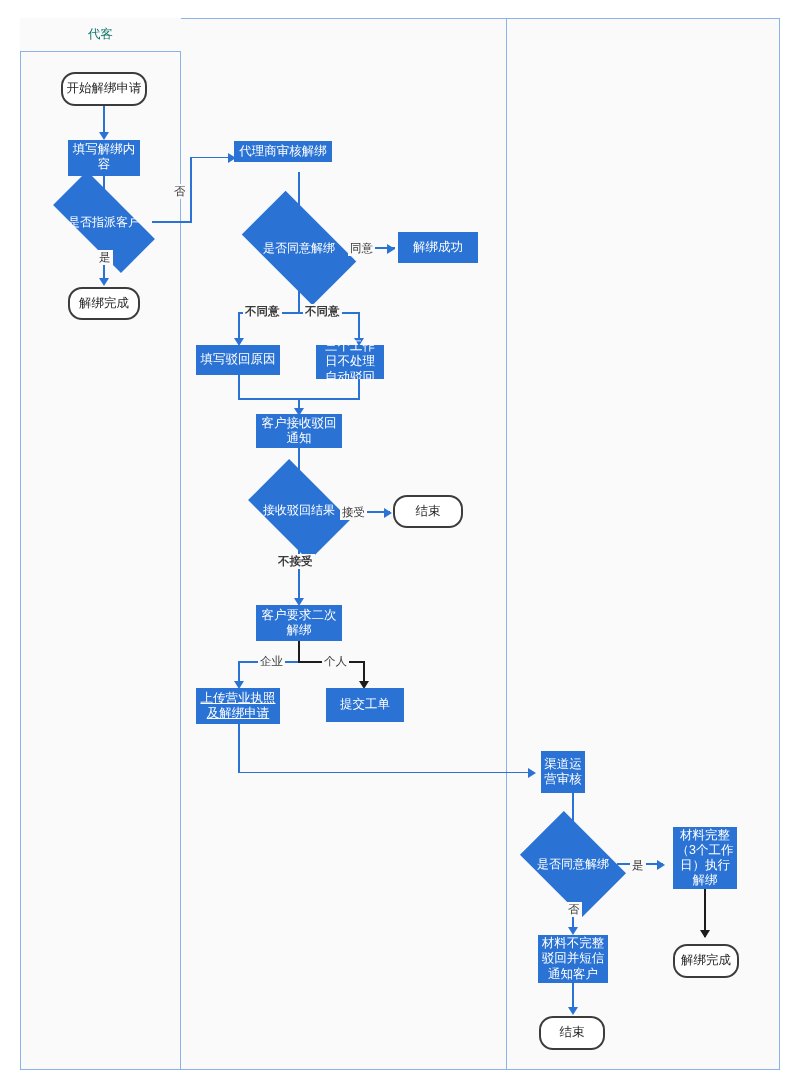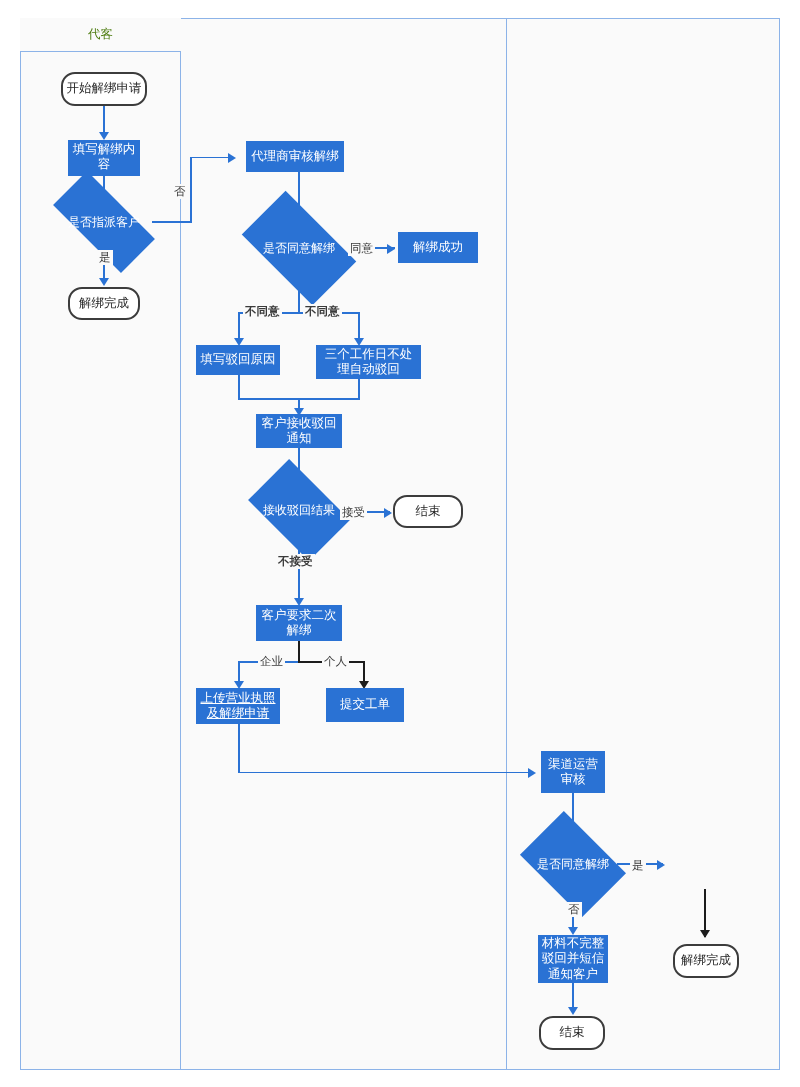--- a/index.html
+++ b/index.html
@@ -4,21 +4,21 @@
 <style>
   html,body{margin:0;padding:0;background:#ffffff;}
   body{font-family:"Liberation Sans","DejaVu Sans",sans-serif;}
   #canvas{position:relative;width:800px;height:1087px;background:#ffffff;overflow:hidden;}
 
   
   .lane-frame{position:absolute;left:20px;top:18px;width:760px;height:1052px;
     border:1px solid #8cb3e8;background:#fafafa;box-sizing:border-box;}
   .lane-header{position:absolute;top:18px;height:34px;box-sizing:border-box;
     border-bottom:1px solid #8cb3e8;display:flex;align-items:center;justify-content:center;
-    color:#4d7c0f;font-size:12.5px;background:#fafafa;}
+    color:#0f766e;font-size:12.5px;background:#fafafa;}
   .lane-div{position:absolute;top:18px;width:1px;height:1052px;background:#8cb3e8;}
 
   .node{position:absolute;box-sizing:border-box;display:flex;align-items:center;
     justify-content:center;text-align:center;line-height:1.22;}
 
   .proc{background:#2a72d4;color:#ffffff;font-size:12.5px;padding:2px 3px;}
 
   .term{background:#ffffff;color:#262626;border:2px solid #3c3c3c;border-radius:14px;
     font-size:12.5px;}
 
@@ -83,21 +83,21 @@
   <div class="elabel" style="left:172px;top:184px;">否</div>
 
   <div class="ln lv" style="left:103.2px;top:246px;height:36px;"></div>
   <div class="arw down" style="left:99px;top:278px;"></div>
   <div class="elabel" style="left:97px;top:250px;">是</div>
 
   <div class="node term" style="left:68px;top:287px;width:72px;height:33px;">
     <span>解绑完成</span>
   </div>
 
-  <div class="node proc" style="left:246px;top:141px;width:98px;height:31px;text-align:right;">
+  <div class="node proc" style="left:234px;top:141px;width:98px;height:21px;text-align:right;">
     <span>代理商审核解绑</span>
   </div>
 
   <div class="ln lv" style="left:298.4px;top:172px;height:45px;"></div>
   <div class="arw down" style="left:294px;top:213px;"></div>
 
   <div class="node diamond" style="left:249px;top:217px;width:100px;height:62px;">
     <div class="dshape"></div>
     <span class="dtxt">是否同意解绑</span>
   </div>
@@ -116,21 +116,21 @@
   <div class="arw down" style="left:233.8px;top:338px;"></div>
   <div class="ln lv" style="left:358.4px;top:312px;height:30px;"></div>
   <div class="arw down" style="left:354px;top:338px;"></div>
   <div class="elabel b" style="left:243px;top:304px;">不同意</div>
   <div class="elabel b" style="left:303px;top:304px;">不同意</div>
 
   <div class="node proc" style="left:196px;top:345px;width:84px;height:30px;">
     <span>填写驳回原因</span>
   </div>
 
-  <div class="node proc" style="left:316px;top:345px;width:105px;height:34px;">
+  <div class="node proc" style="left:316px;top:345px;width:68px;height:34px;">
     <span>三个工作日不处理自动驳回</span>
   </div>
 
   <div class="ln lv" style="left:238px;top:375px;height:24px;"></div>
   <div class="ln lv" style="left:358.4px;top:379px;height:20px;"></div>
   <div class="ln lh" style="left:238px;top:398px;width:122px;"></div>
   <div class="ln lv" style="left:298.4px;top:398px;height:14px;"></div>
   <div class="arw down" style="left:294px;top:408px;"></div>
 
   <div class="node proc" style="left:256px;top:414px;width:86px;height:34px;">
@@ -176,36 +176,39 @@
   </div>
 
   <div class="node proc" style="left:326px;top:688px;width:78px;height:34px;">
     <span>提交工单</span>
   </div>
 
   <div class="ln lv" style="left:238px;top:724px;height:49px;"></div>
   <div class="ln lh" style="left:238px;top:771.6px;width:296px;"></div>
   <div class="arw right" style="left:528px;top:768px;"></div>
 
-  <div class="node proc" style="left:541px;top:751px;width:64px;height:42px;">
+  <div class="node proc" style="left:541px;top:751px;width:44px;height:42px;">
     <span>渠道运营审核</span>
   </div>
 
   <div class="ln lv" style="left:572.4px;top:793px;height:36px;"></div>
   <div class="arw down" style="left:568px;top:825px;"></div>
 
   <div class="node diamond" style="left:529px;top:833px;width:88px;height:62px;">
     <div class="dshape"></div>
     <span class="dtxt">是否同意解绑</span>
   </div>
 
   <div class="ln lh" style="left:617px;top:863.4px;width:46px;"></div>
   <div class="arw right" style="left:657px;top:860px;"></div>
   <div class="elabel" style="left:630px;top:858px;">是</div>
 
+  <div class="node proc" style="left:673px;top:827px;width:64px;height:62px;">
+    <span>材料完整（3个工作日）执行解绑</span>
+  </div>
 
   <div class="ln lv dark" style="left:704.4px;top:889px;height:48px;"></div>
   <div class="arw down dark" style="left:700px;top:930px;"></div>
 
   <div class="node term" style="left:673px;top:944px;width:66px;height:34px;">
     <span>解绑完成</span>
   </div>
 
   <div class="ln lv" style="left:572.4px;top:895px;height:36px;"></div>
   <div class="arw down" style="left:568px;top:927px;"></div>

